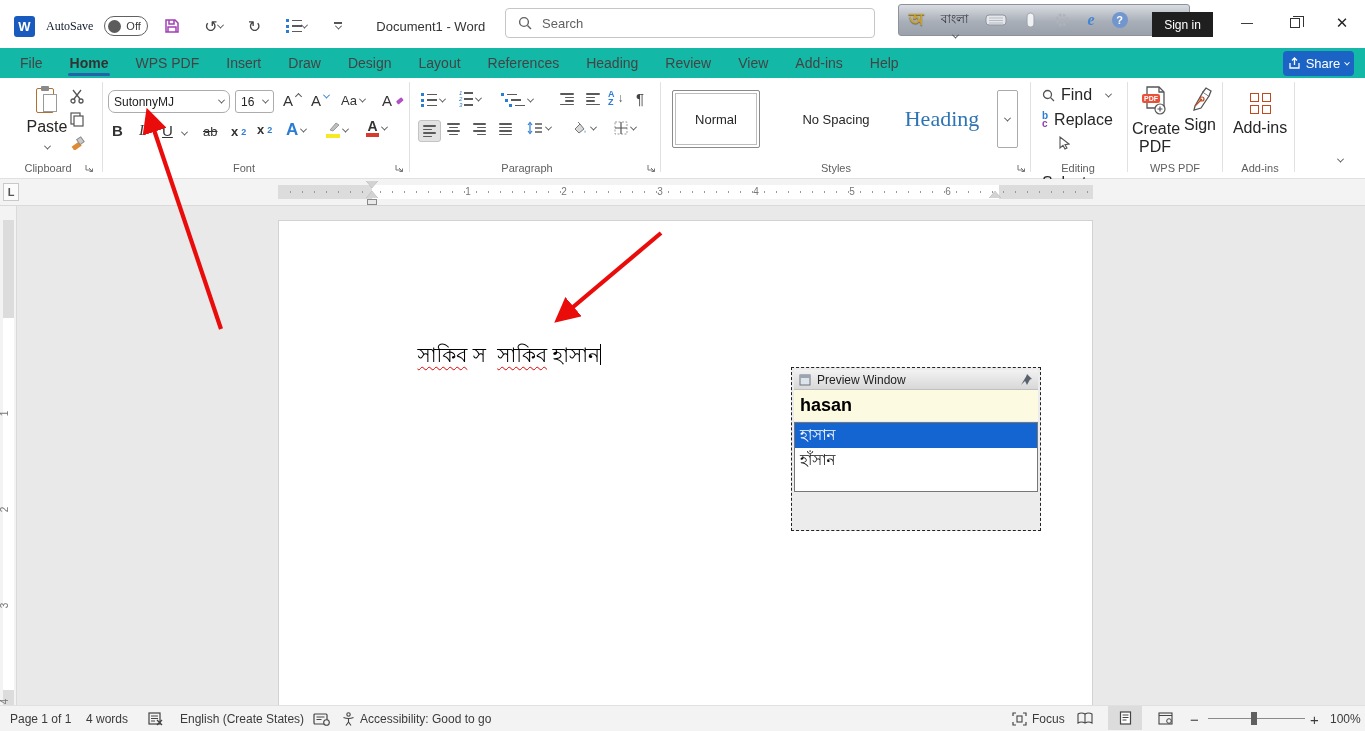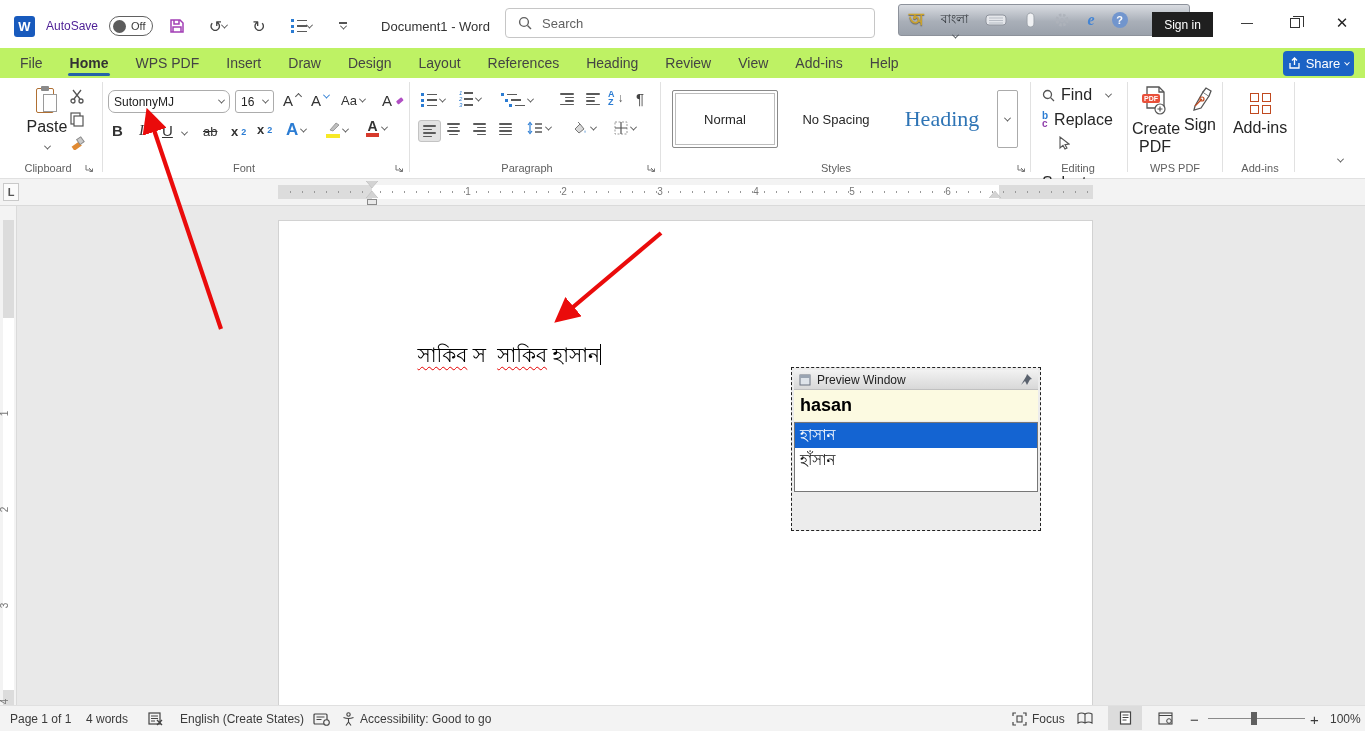--- a/index.html
+++ b/index.html
@@ -5,42 +5,42 @@
   * { margin:0; padding:0; box-sizing:border-box; }
   html,body { width:1365px; height:731px; overflow:hidden; }
   body { font-family:"Liberation Sans", sans-serif; color:#262626; }
   #app { position:relative; width:1365px; height:731px; background:#fff; box-shadow:inset 0 0 0 1px #b9b9b9; }
   .abs { position:absolute; }
   .flex { display:flex; align-items:center; }
 
   
   #titlebar { position:absolute; left:0; top:0; width:1365px; height:48px; background:#fff; }
   .word-logo { width:21px; height:21px; background:#185abd; border-radius:3px; color:#fff; font-weight:bold; font-size:13px; display:flex; align-items:center; justify-content:center; }
-  .autosave-lbl { font-size:12px; color:#4c1d95; }
+  .autosave-lbl { font-size:12px; color:#0f172a;font-family:Liberation Serif, serif; }
   .toggle { width:44px; height:20px; border:1px solid #616161; border-radius:10px; display:flex; align-items:center; padding:0 5px 0 3px; gap:5px; background:#fff; }
   .toggle .knob { width:13px; height:13px; border-radius:50%; background:#5c5c5c; }
   .toggle .state { font-size:11px; color:#3b3b3b; }
   .qat-btn { width:26px; height:26px; display:flex; align-items:center; justify-content:center; border-radius:4px; color:#444; font-size:16px; }
   .chv { display:inline-block; width:5px; height:5px; border-right:1.2px solid #555; border-bottom:1.2px solid #555; transform:rotate(45deg) translate(-1px,-1px); }
   .doc-title { font-size:13px; color:#333; }
   #searchbox { position:absolute; left:505px; top:8px; width:370px; height:30px; border:1px solid #c6c6c6; border-radius:4px; background:#fff; display:flex; align-items:center; padding-left:12px; gap:10px; }
   #searchbox .ph { color:#616161; font-size:13px; }
   
   #avrobar { position:absolute; left:898px; top:4px; width:292px; height:32px; border-radius:3px; background:linear-gradient(#d9dce1,#a9afb8 55%,#9aa1ab); border:1px solid #8d929b; display:flex; align-items:center; gap:17px; padding:0 10px; }
   .avro-logo { color:#caa22e; font-weight:bold; font-size:17px; text-shadow:0 1px 1px #666; }
   .avro-lang { font-size:12px; color:#2e3338; position:relative; }
   .avro-lang .chv { position:absolute; left:45%; bottom:-9px; border-color:#4a4f57; }
   .avro-ic { opacity:.95; display:flex; align-items:center; justify-content:center; }
   #signin { position:absolute; left:1152px; top:12px; width:61px; height:25px; background:#1f1f1f; color:#fff; font-size:12px; display:flex; align-items:center; justify-content:center; }
   .winbtn { position:absolute; top:8px; width:46px; height:30px; display:flex; align-items:center; justify-content:center; color:#222; font-size:15px; }
   .restore-glyph { width:10px; height:10px; border:1px solid #333; position:relative; background:#fff; }
   .restore-glyph::before { content:""; position:absolute; left:2px; top:-3px; width:10px; height:10px; border:1px solid #333; border-left:none; border-bottom:none; }
 
   
-  #tabrow { position:absolute; left:0; top:48px; width:1365px; height:30px; background:#bef264; display:flex; align-items:center; gap:27px; padding-left:20px; font-size:14px; color:#444; }
+  #tabrow { position:absolute; left:0; top:48px; width:1365px; height:30px; background:#14b8a6; display:flex; align-items:center; gap:27px; padding-left:20px; font-size:14px; color:#444; }
   .rtab { height:30px; display:flex; align-items:center; position:relative; cursor:default; }
   .rtab.active { font-weight:bold; color:#333; }
   .rtab.active::after { content:""; position:absolute; left:-2px; right:-2px; bottom:2px; height:3px; background:#2463a8; border-radius:2px; }
   #sharebtn { position:absolute; left:1283px; top:51px; width:71px; height:25px; background:#1b63c5; border-radius:4px; color:#fff; font-size:13px; display:flex; align-items:center; justify-content:center; gap:5px; }
   #sharebtn .chv { border-color:#fff; width:4px; height:4px; }
 
   
   #ribbon { position:absolute; left:0; top:78px; width:1365px; height:101px; background:#fff; border-bottom:1px solid #e1e1e1; }
   .gdiv { position:absolute; top:4px; width:1px; height:90px; background:#e1e1e1; }
   .glabel { position:absolute; top:84px; font-size:11px; color:#5f5f5f; text-align:center; }
@@ -452,21 +452,21 @@
           <path d="M7 1v12M1 7h12" stroke="#555" stroke-width="1.2"></path>
         </svg>
       <span class="chv"></span>
     </div>
     <div class="glabel" style="left:487px; width:80px;">Paragraph</div>
     <svg class="launcher" style="left:646px;" viewBox="0 0 10 10">
         <path d="M2 2v5h5M5 5l3.5 3.5M8.5 5.5v3h-3" fill="none" stroke="#777" stroke-width="1"></path>
       </svg>
     <div class="gdiv" style="left:660px;"></div>
 
-    <div class="stylecard sel" style="left:672px; width:106px; font-size:13px;">
+    <div class="stylecard sel" style="left:672px; width:88px; font-size:13px;">
         <span>Normal</span>
       </div>
     <div class="stylecard" style="left:786px; width:100px; font-size:13px;">
         <span>No Spacing</span>
       </div>
     <div class="stylecard" style="left:890px; width:104px;">
         <span class="heading-prev">Heading</span>
       </div>
     <div class="stylecard" style="left:997px; width:21px; border:1px solid #ababab; background:#fff;">
         <span class="chv"></span>

